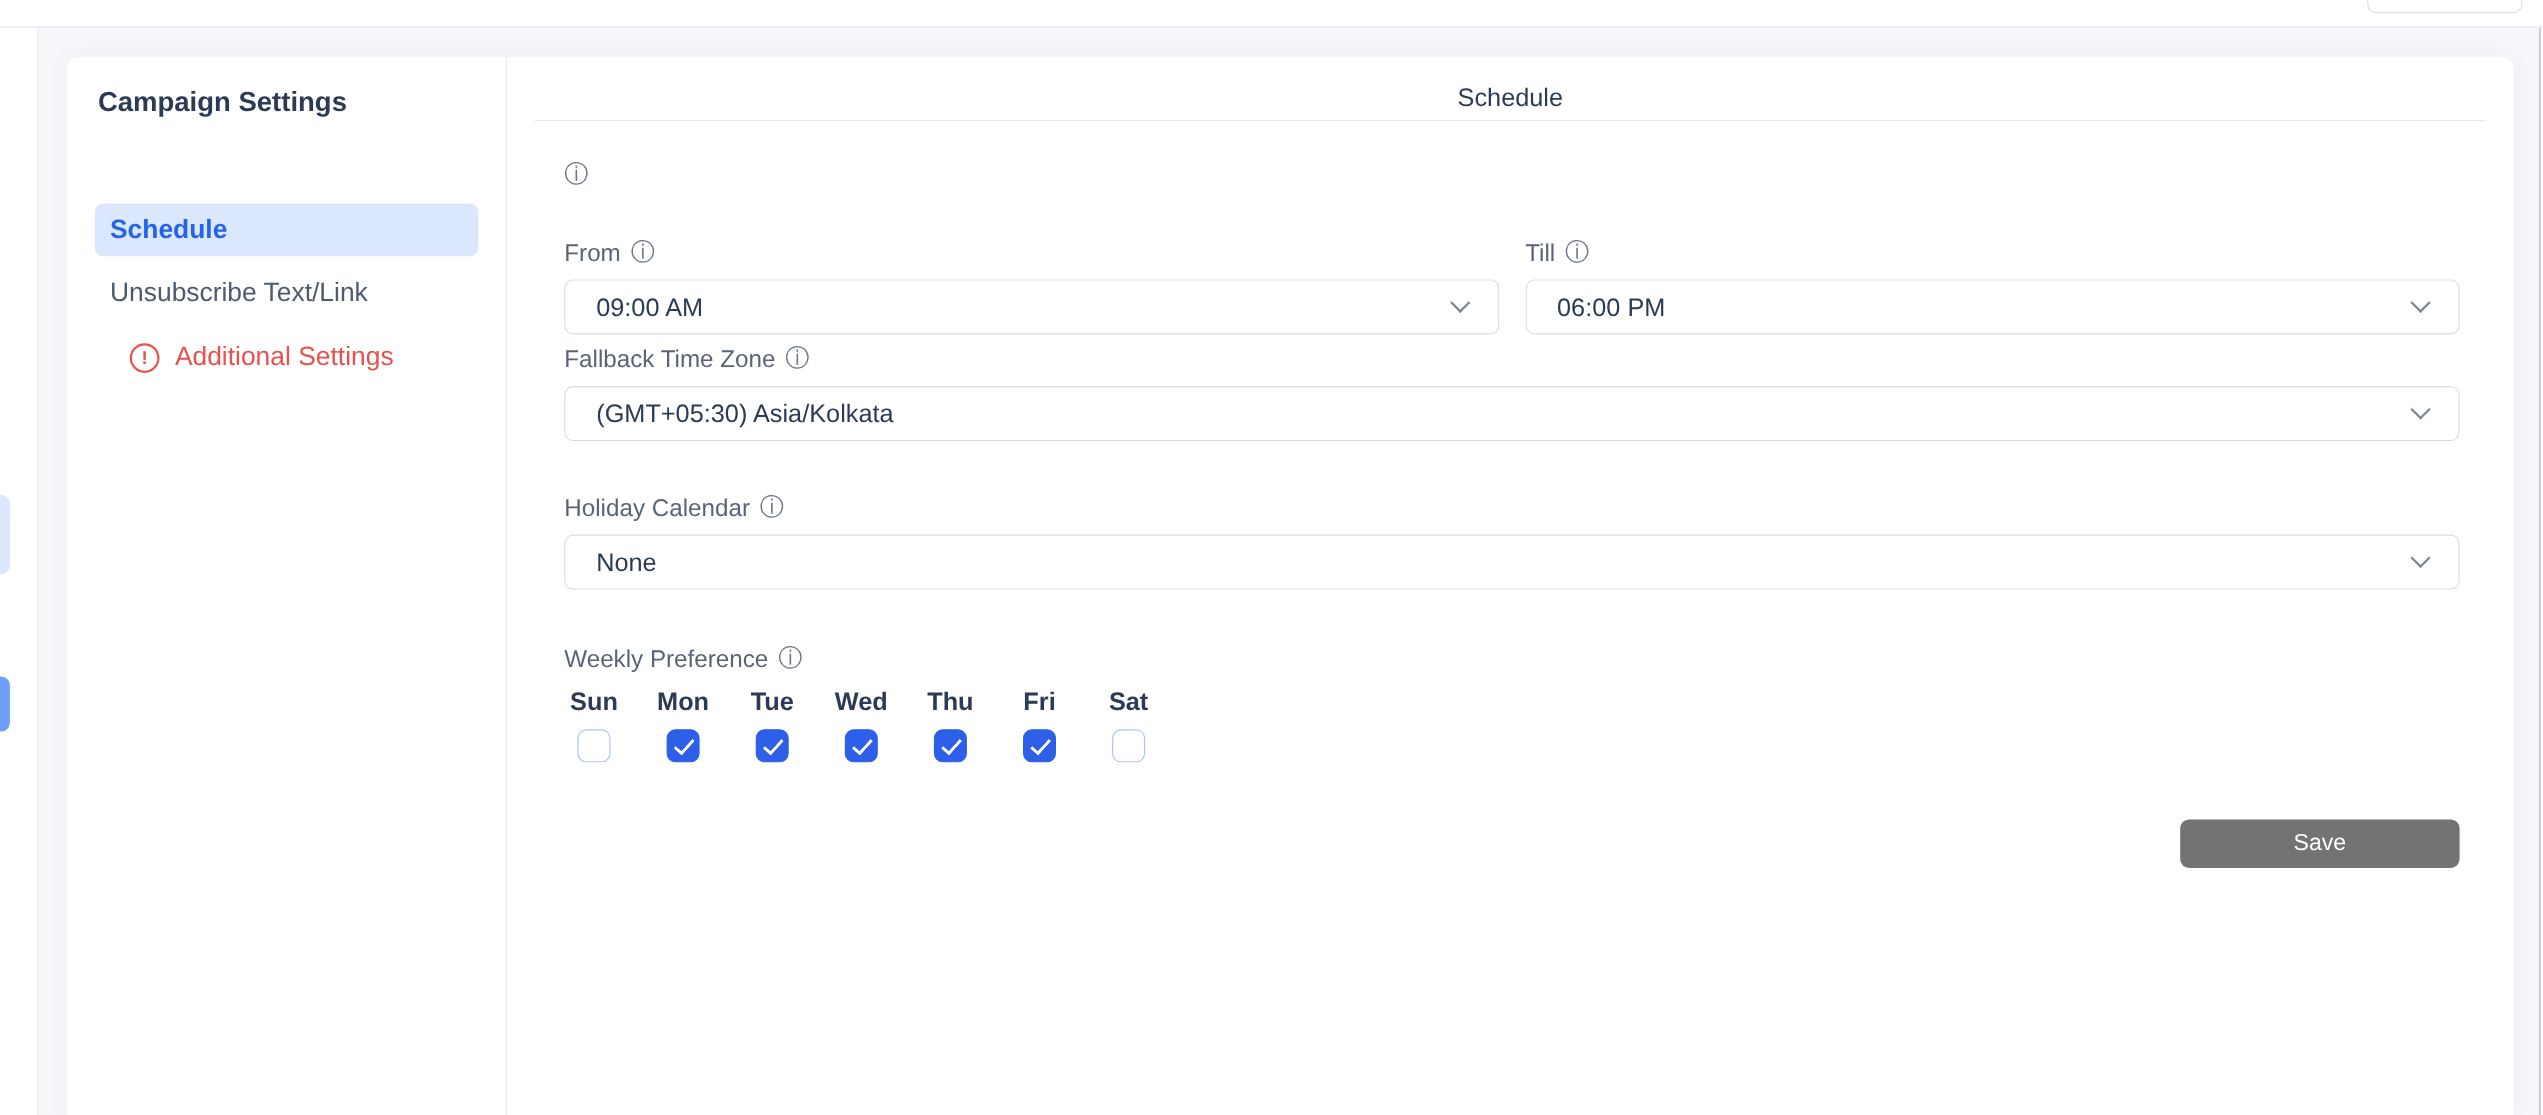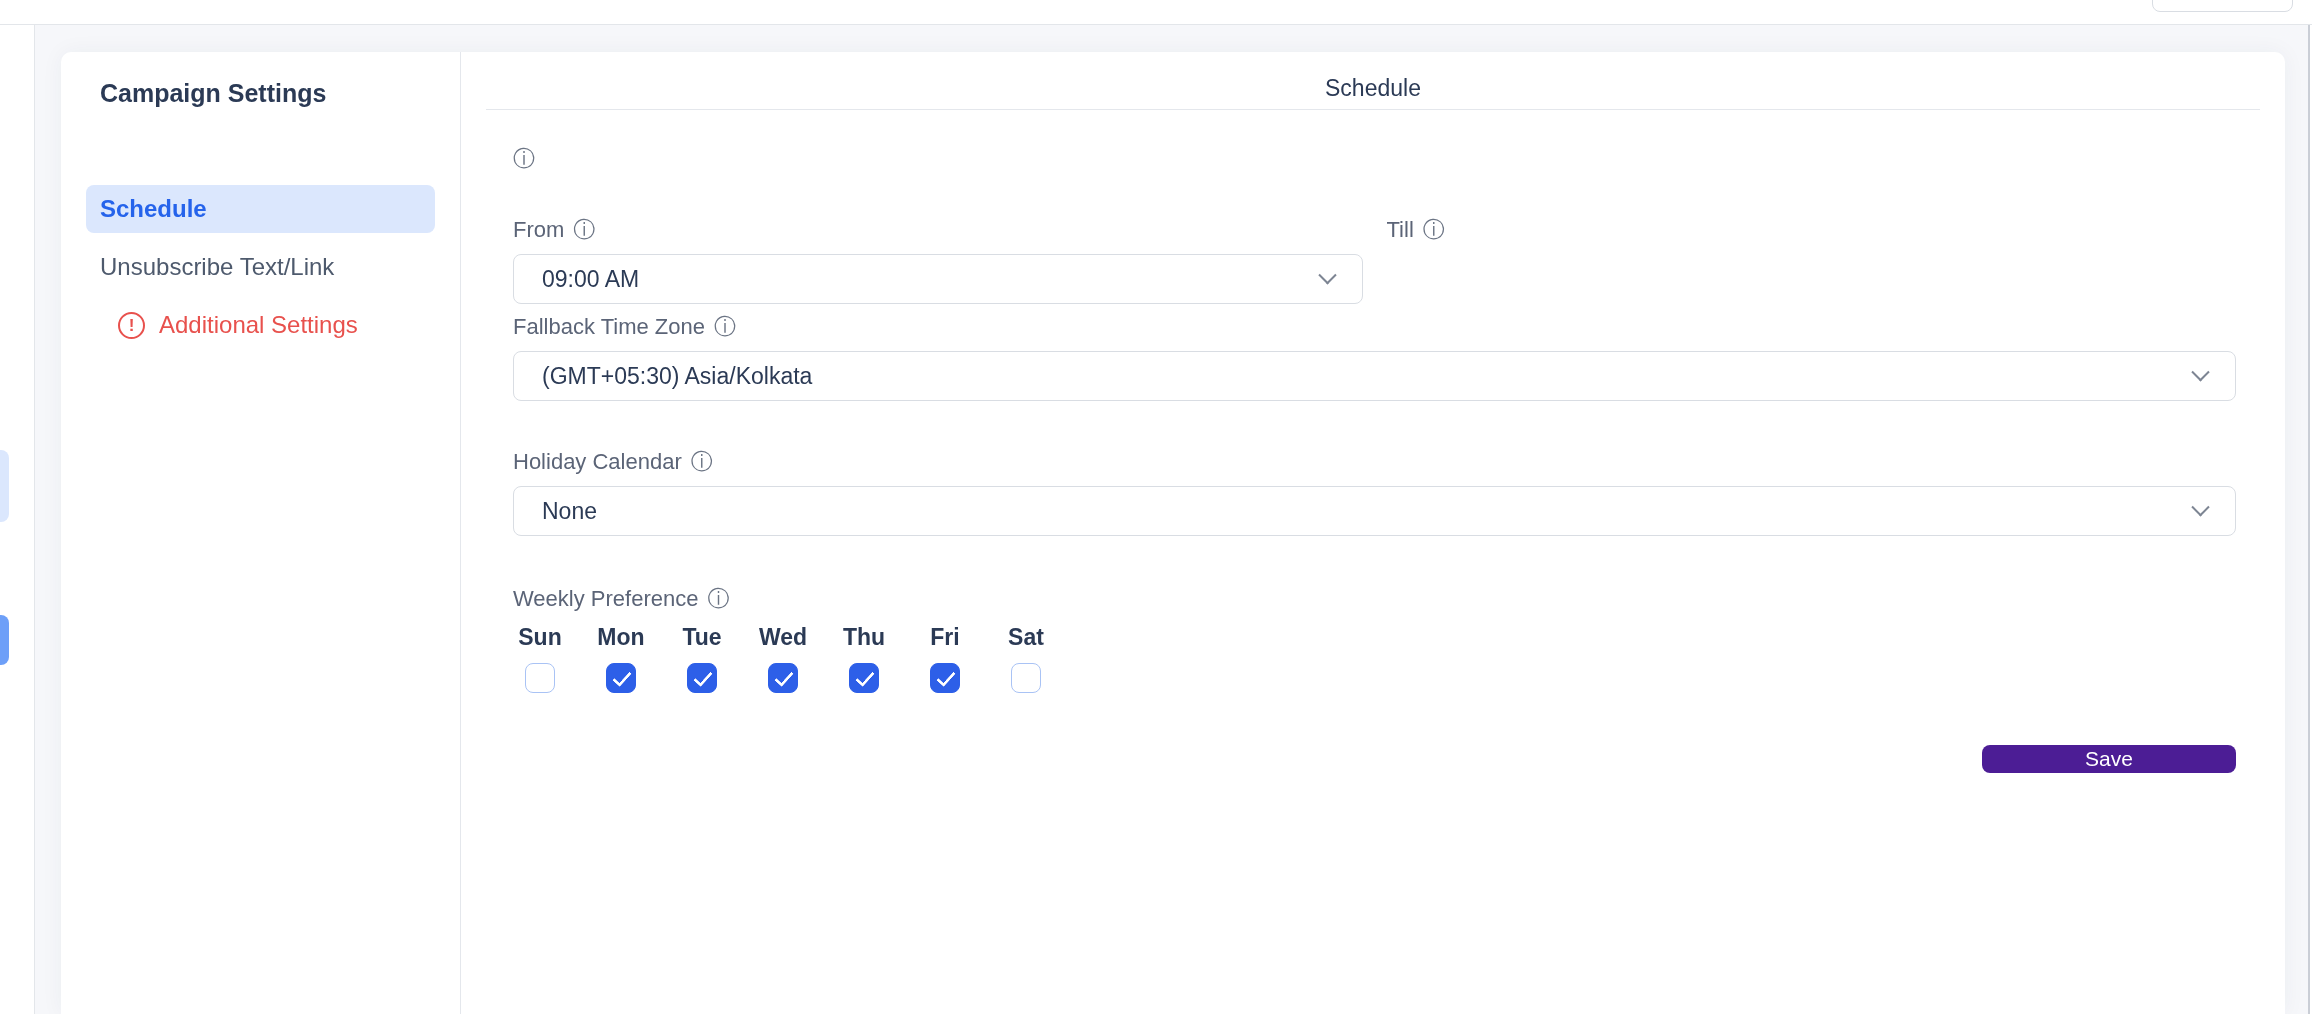--- a/index.html
+++ b/index.html
@@ -43,21 +43,21 @@
     box-shadow:0 0 22px rgba(40,50,80,.05);
     display:flex; z-index:10;
   }
 
   
   .side{
     width:400px; flex:0 0 400px; border-right:1px solid #e4e7ec;
     padding-top:22px;
   }
   .side-title{
-    margin-left:39px; font-size:25px; font-weight:700; color:#2b3a55;
+    margin-left:28px; font-size:25px; font-weight:700; color:#2b3a55;
     line-height:38px;
   }
   .side-list{ margin-top:73px; padding:0 25px; list-style:none; }
   .side-item{
     height:48px; margin-bottom:10px; border-radius:8px;
     display:flex; align-items:center; padding-left:14px;
     font-size:24px; color:#4e5a6d; cursor:pointer;
   }
   .side-item.selected{ background:#dbe7fd; color:#2563eb; font-weight:700; }
   .side-item.alert{ color:#e8514d; padding-left:32px; }
@@ -117,21 +117,21 @@
   }
   .checkbox.checked{ background:#2d5fe8; border-color:#2d5fe8; }
   .checkbox.checked::after{
     content:""; position:absolute; left:10px; top:4px; width:7px; height:15px;
     border-right:3px solid #ffffff; border-bottom:3px solid #ffffff;
     transform:rotate(42deg); border-radius:1px;
   }
 
   .save-row{ display:flex; justify-content:flex-end; margin-top:52px; }
   .save-button{
-    width:254px; height:28px; background:#4c1d95; color:#ffffff;
+    width:254px; height:44px; background:#737373; color:#ffffff;
     border:none; border-radius:8px; font-size:21px;
     font-family:"Liberation Sans", sans-serif; cursor:pointer;
   }
 </style>
 </head>
 <body>
 
 <div class="top-bar">
   <div class="partial-button"></div>
 </div>
@@ -180,20 +180,24 @@
           <div class="select">
             <span>09:00 AM</span>
             <span class="chevron"></span>
           </div>
         </div>
         <div class="col">
           <div class="field-label">
             <span>Till</span>
             <span class="info-icon">ⓘ</span>
           </div>
+          <div class="select">
+            <span>06:00 PM</span>
+            <span class="chevron"></span>
+          </div>
         </div>
       </div>
 
       <div class="mt-fallback">
         <div class="field-label">
           <span>Fallback Time Zone</span>
           <span class="info-icon">ⓘ</span>
         </div>
         <div class="select">
           <span>(GMT+05:30) Asia/Kolkata</span>

